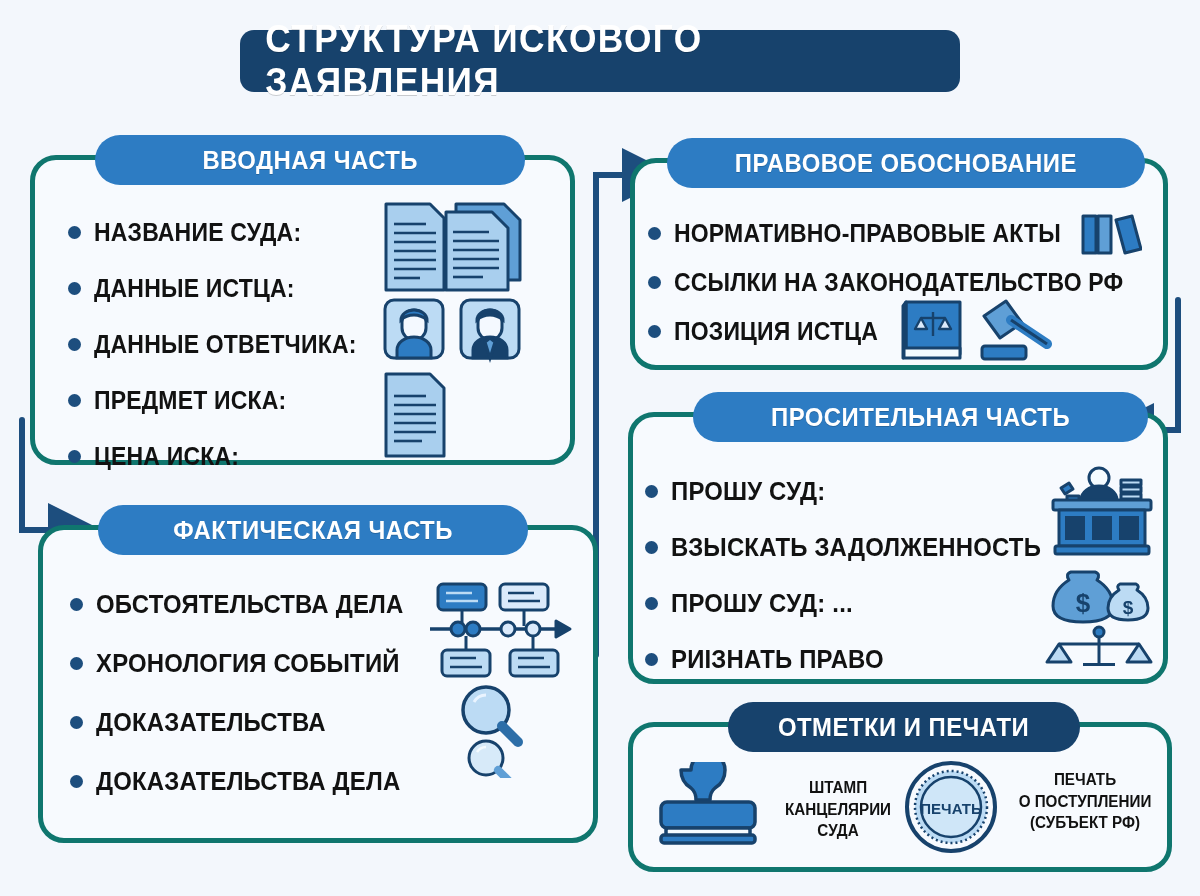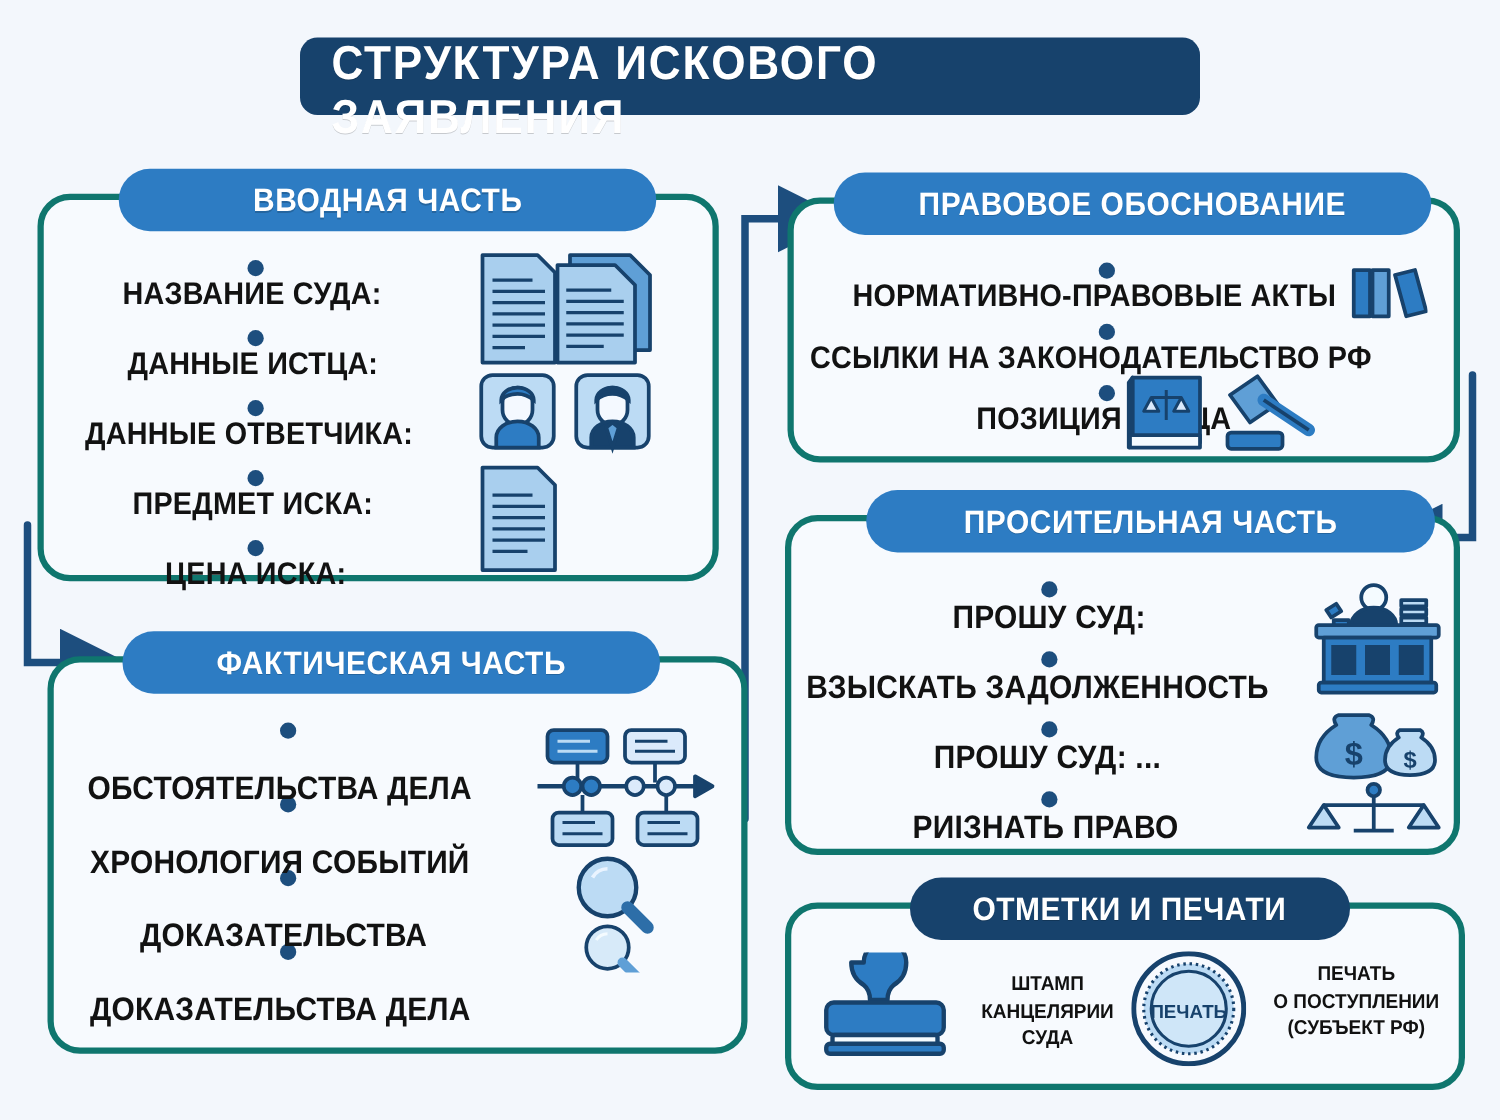--- a/index.html
+++ b/index.html
@@ -12,21 +12,21 @@
   }
   .stage{ position:absolute; inset:0; }
 
   
   .connectors{ position:absolute; inset:0; z-index:1; }
 
   
   .title-bar{
     position:absolute; left:240px; top:30px; width:720px; height:62px;
     background:#17426c; border-radius:14px;
-    display:flex; align-items:flex-start; justify-content:center;
+    display:flex; align-items:center; justify-content:center;
     z-index:5;
   }
   .title-bar span{
     color:#ffffff; font-size:38px; font-weight:bold;
     letter-spacing:1.5px; transform:scaleX(0.93);
     font-family:"Liberation Sans", sans-serif;
     text-shadow:0 1px 0 rgba(0,0,0,.18);
   }
 
   
@@ -47,36 +47,36 @@
   }
   .pill.dark{ background:#17426c; }
   .pill span{
     color:#fff; font-size:26px; font-weight:bold;
     letter-spacing:.5px; transform:scaleX(0.92);
     white-space:nowrap;
     text-shadow:0 1px 0 rgba(0,0,0,.18);
   }
 
   .list{ position:absolute; z-index:4; }
-  .li{ display:flex; align-items:center; margin-bottom:4px;flex-direction:column; }
+  .li{ display:flex; align-items:center; margin-bottom:4px; }
   .dot{
     width:13px; height:13px; border-radius:50%;
     background:#1d4e7e; margin-right:13px; flex:0 0 auto;
   }
   .li .txt{
     color:#121212; font-weight:bold;
     transform:scaleX(0.92); transform-origin:left center;
     white-space:nowrap; letter-spacing:.2px;
   }
 
   
   #intro-list .txt{ font-size:25px; }
   #intro-list .li{ height:48px; margin-bottom:8px; }
   #facts-list .txt{ font-size:26px; }
-  #facts-list .li{ height:53px; margin-bottom:6px;gap:24px; }
+  #facts-list .li{ height:53px; margin-bottom:6px; }
   #legal-list .txt{ font-size:25px; }
   #legal-list .li{ height:47px; margin-bottom:2px;text-align:right; }
   #plea-list .txt{ font-size:26px; }
   #plea-list .li{ height:52px; margin-bottom:4px; }
 
   .icons{ position:absolute; z-index:4; }
 
   .seal-caption{
     position:absolute; z-index:4; text-align:center;
     color:#111; font-weight:bold; font-size:16px; line-height:1.35;

